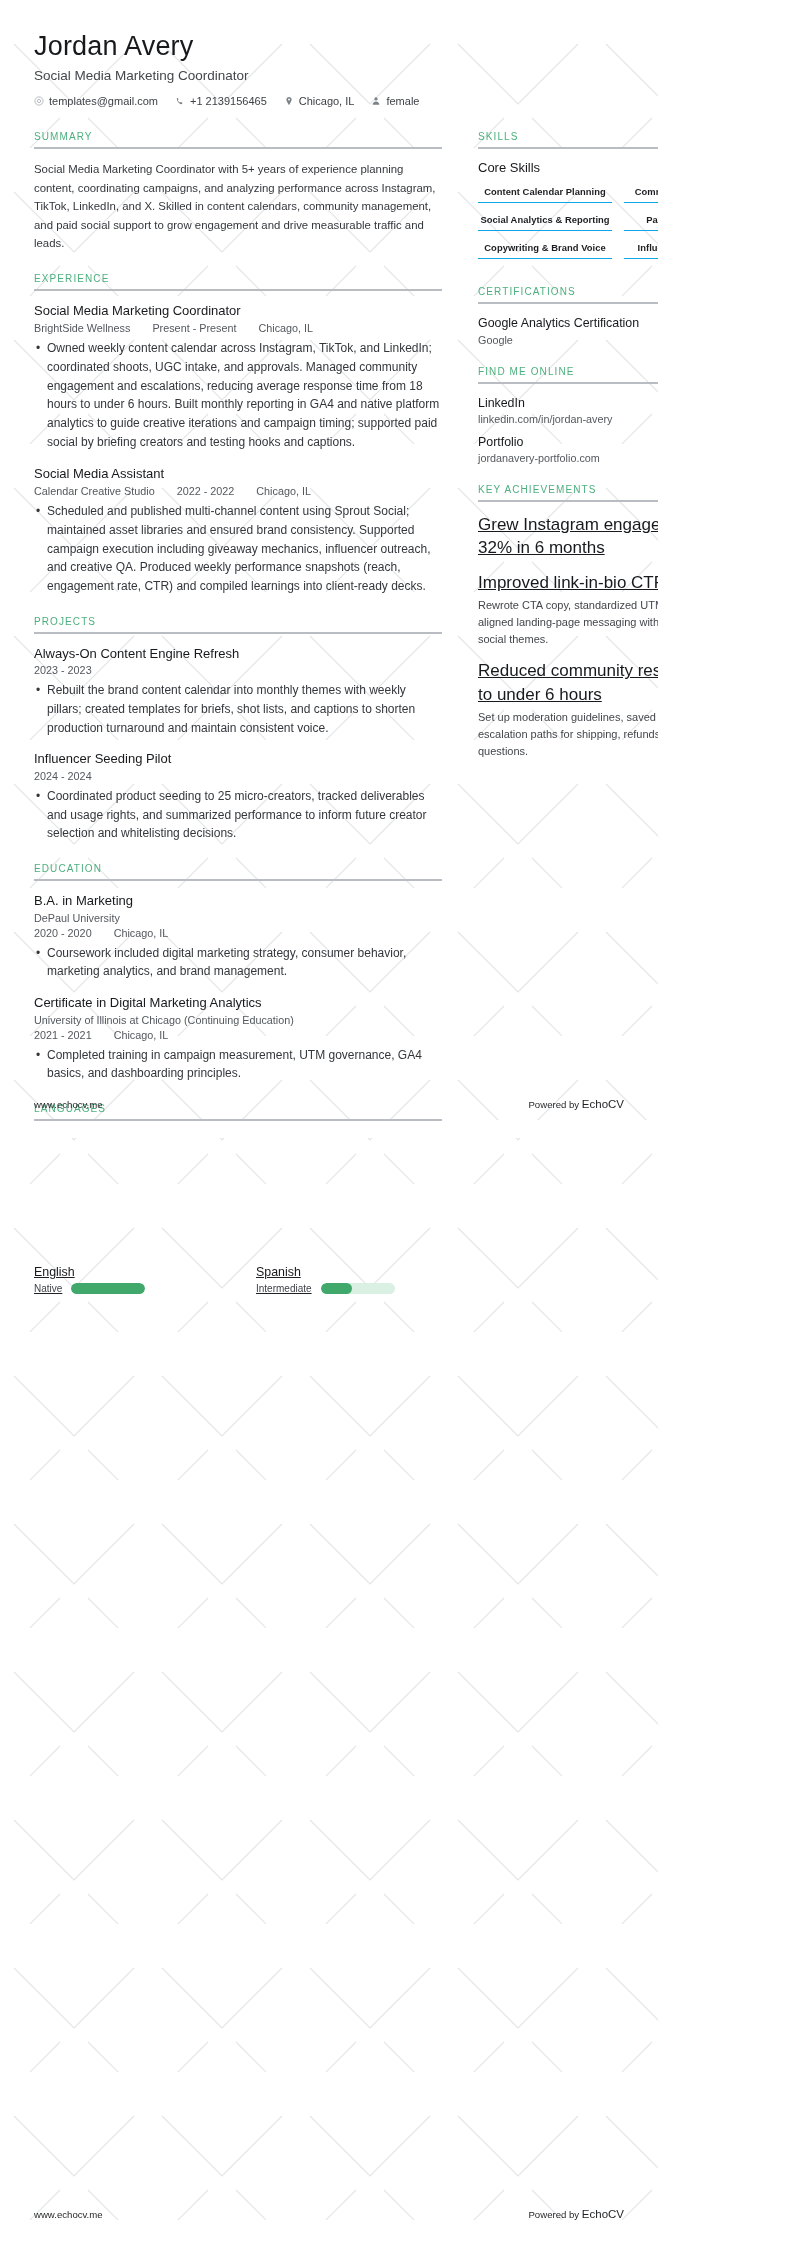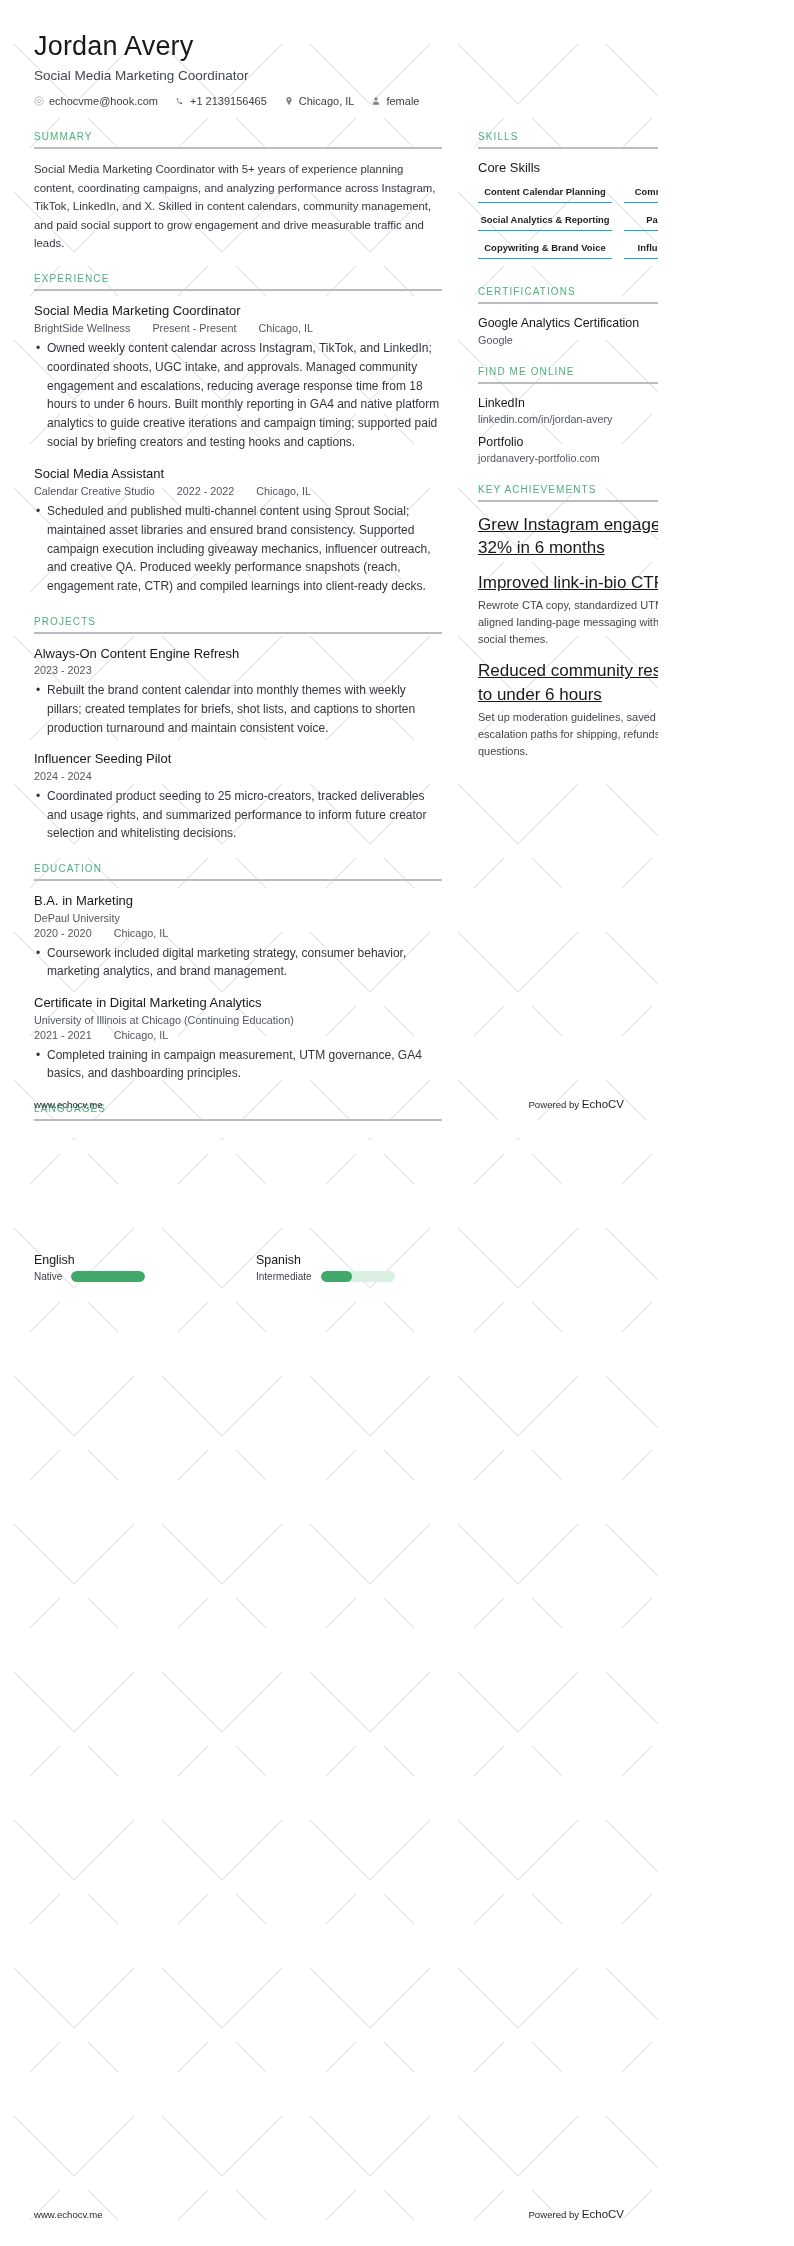--- a/index.html
+++ b/index.html
@@ -193,21 +193,22 @@
     font-size: 11px;
     line-height: 1.55;
     color: #42464b;
   }
 
   
   .lang-grid {
     display: grid;
     grid-template-columns: 1fr 1fr;
     column-gap: 36px;
-    margin-top: 6px;
+    margin-top: 18px;
+    text-decoration: underline;
   }
   .lang-name {
     font-size: 12.4px;
     color: #17191c;
     margin-bottom: 4px;
   }
   .lang-row { display: flex; align-items: center; gap: 9px; }
   .lang-level { font-size: 10px; color: #3f4348; white-space: nowrap; }
   .lang-bar {
     position: relative;
@@ -273,21 +274,21 @@
     <div>
       <div class="name">Jordan Avery</div>
       <div class="headline">Social Media Marketing Coordinator</div>
 
       <div class="contact-row">
         <div class="contact-item">
           <svg width="10" height="10" viewBox="0 0 16 16">
             <circle cx="8" cy="8" r="6.6" fill="none" stroke="#9aa0a6" stroke-width="1.1"></circle>
             <circle cx="8" cy="8" r="2.6" fill="none" stroke="#9aa0a6" stroke-width="1.1"></circle>
           </svg>
-          <span>echocvme@hook.com</span>
+          <span>templates@gmail.com</span>
         </div>
         <div class="contact-item">
           <svg width="10" height="10" viewBox="0 0 16 16">
             <path d="M3 3c1 0 1.6.2 2 .9.4.8.6 1.3.3 1.8-.3.5-.8.7-.6 1.3.3.9 1.4 2.3 2.6 3.1.6.4 1 .2 1.4-.2.5-.5 1-.4 1.8 0 .8.4 1.2.9 1.2 1.7 0 .9-1 1.5-2 1.4C6.9 12.7 3.3 9 3 4.4 3 3.8 3 3.3 3 3z" fill="#7b8287"></path>
           </svg>
           <span>+1 2139156465</span>
         </div>
         <div class="contact-item">
           <svg width="10" height="10" viewBox="0 0 16 16">
             <path d="M8 1.4c-2.3 0-4.2 1.9-4.2 4.2 0 3 4.2 8.9 4.2 8.9s4.2-5.9 4.2-8.9c0-2.3-1.9-4.2-4.2-4.2z" fill="#7b8287"></path>

